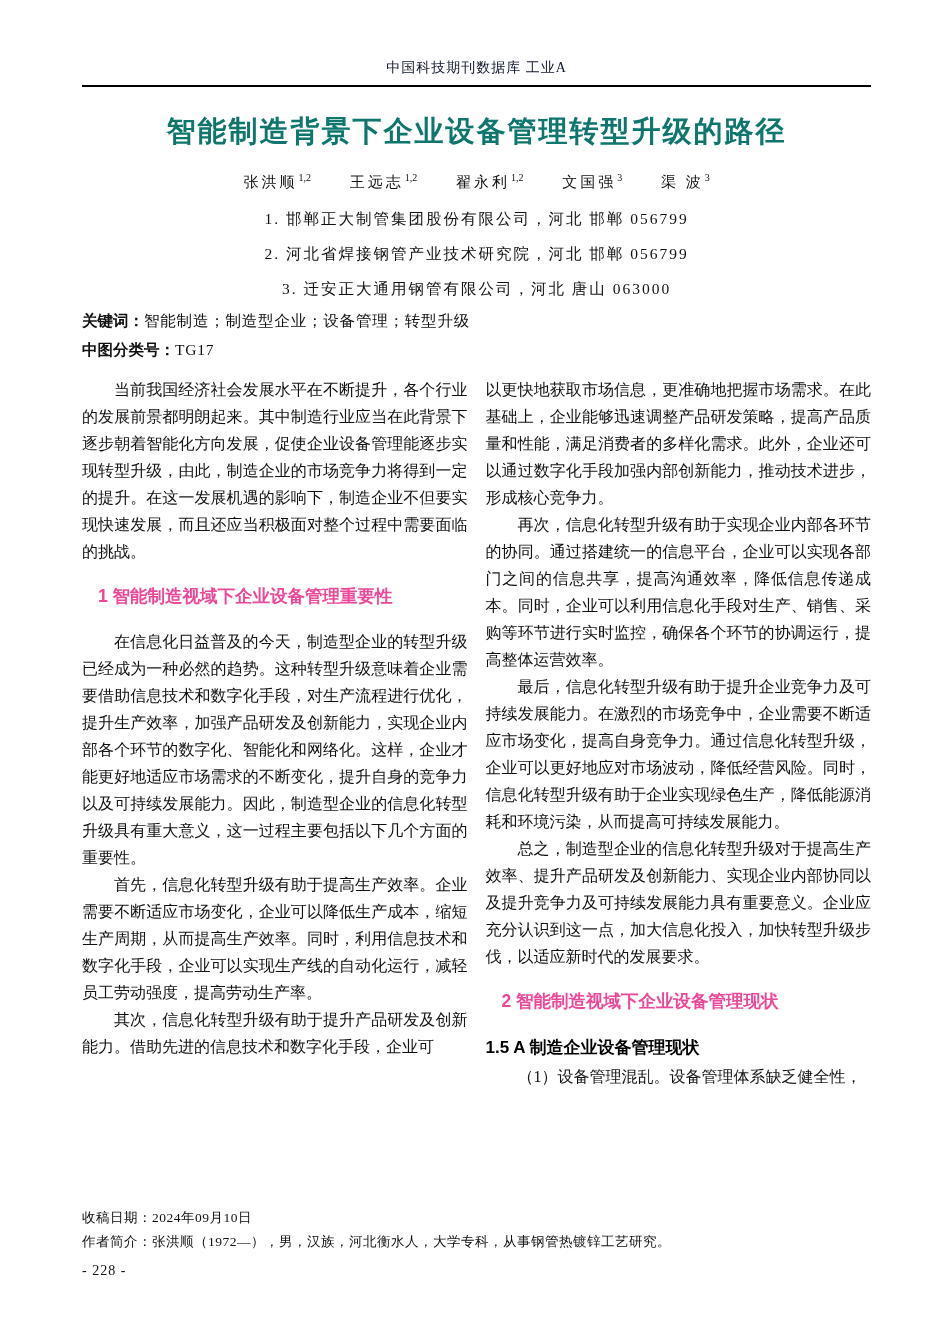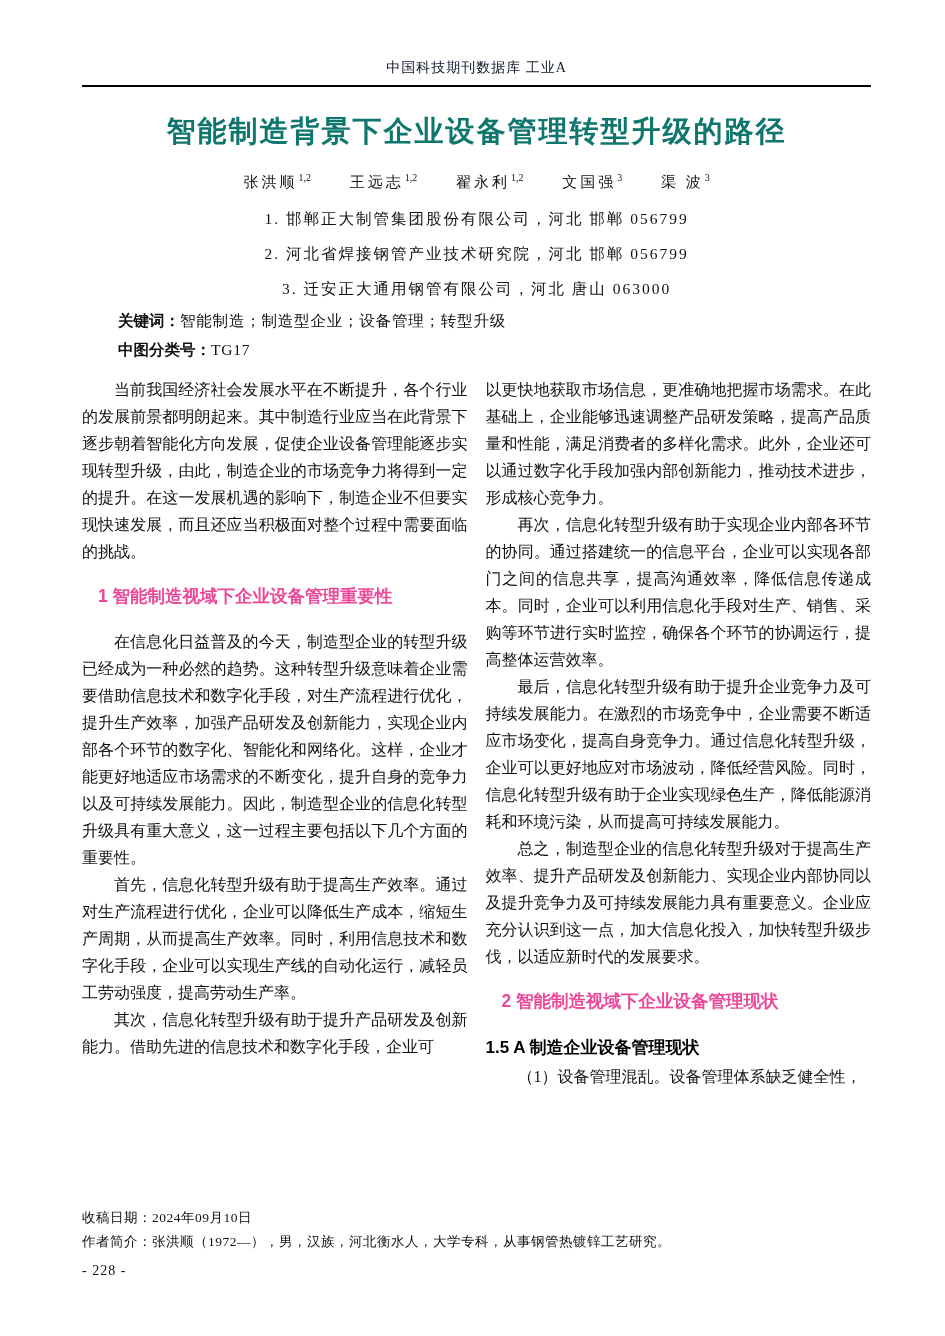--- a/index.html
+++ b/index.html
@@ -61,21 +61,20 @@
   }
   .blabel {
     font-family: "Liberation Sans", "DejaVu Sans", sans-serif;
     font-weight: bold;
     letter-spacing: 0;
   }
   .meta-line {
     font-size: 15.5px;
     line-height: 29px;
     letter-spacing: 0.8px;
-    margin-left: 36px;
   }
   .columns {
     display: flex;
     gap: 18px;
     margin-top: 12px;
   }
   .col { flex: 1 1 0; min-width: 0; }
   .para {
     margin: 0;
     font-size: 16px;
@@ -151,21 +150,21 @@
 
   <div class="meta-line">
     <span class="blabel">中图分类号：</span><span>TG17</span>
   </div>
 
   <div class="columns">
     <div class="col">
       <p class="para">当前我国经济社会发展水平在不断提升，各个行业的发展前景都明朗起来。其中制造行业应当在此背景下逐步朝着智能化方向发展，促使企业设备管理能逐步实现转型升级，由此，制造企业的市场竞争力将得到一定的提升。在这一发展机遇的影响下，制造企业不但要实现快速发展，而且还应当积极面对整个过程中需要面临的挑战。</p>
       <h2 class="sec">1 智能制造视域下企业设备管理重要性</h2>
       <p class="para">在信息化日益普及的今天，制造型企业的转型升级已经成为一种必然的趋势。这种转型升级意味着企业需要借助信息技术和数字化手段，对生产流程进行优化，提升生产效率，加强产品研发及创新能力，实现企业内部各个环节的数字化、智能化和网络化。这样，企业才能更好地适应市场需求的不断变化，提升自身的竞争力以及可持续发展能力。因此，制造型企业的信息化转型升级具有重大意义，这一过程主要包括以下几个方面的重要性。</p>
-      <p class="para">首先，信息化转型升级有助于提高生产效率。通过对生产流程进行优化，企业可以降低生产成本，缩短生产周期，从而提高生产效率。同时，利用信息技术和数字化手段，企业可以实现生产线的自动化运行，减轻员工劳动强度，提高劳动生产率。</p>
+      <p class="para">首先，信息化转型升级有助于提高生产效率。企业需要不断适应市场变化，企业可以降低生产成本，缩短生产周期，从而提高生产效率。同时，利用信息技术和数字化手段，企业可以实现生产线的自动化运行，减轻员工劳动强度，提高劳动生产率。</p>
       <p class="para">其次，信息化转型升级有助于提升产品研发及创新能力。借助先进的信息技术和数字化手段，企业可</p>
     </div>
     <div class="col">
       <p class="para cont">以更快地获取市场信息，更准确地把握市场需求。在此基础上，企业能够迅速调整产品研发策略，提高产品质量和性能，满足消费者的多样化需求。此外，企业还可以通过数字化手段加强内部创新能力，推动技术进步，形成核心竞争力。</p>
       <p class="para">再次，信息化转型升级有助于实现企业内部各环节的协同。通过搭建统一的信息平台，企业可以实现各部门之间的信息共享，提高沟通效率，降低信息传递成本。同时，企业可以利用信息化手段对生产、销售、采购等环节进行实时监控，确保各个环节的协调运行，提高整体运营效率。</p>
       <p class="para">最后，信息化转型升级有助于提升企业竞争力及可持续发展能力。在激烈的市场竞争中，企业需要不断适应市场变化，提高自身竞争力。通过信息化转型升级，企业可以更好地应对市场波动，降低经营风险。同时，信息化转型升级有助于企业实现绿色生产，降低能源消耗和环境污染，从而提高可持续发展能力。</p>
       <p class="para">总之，制造型企业的信息化转型升级对于提高生产效率、提升产品研发及创新能力、实现企业内部协同以及提升竞争力及可持续发展能力具有重要意义。企业应充分认识到这一点，加大信息化投入，加快转型升级步伐，以适应新时代的发展要求。</p>
       <h2 class="sec">2 智能制造视域下企业设备管理现状</h2>
       <h3 class="subsec">1.5 A 制造企业设备管理现状</h3>
       <p class="para">（1）设备管理混乱。设备管理体系缺乏健全性，</p>

